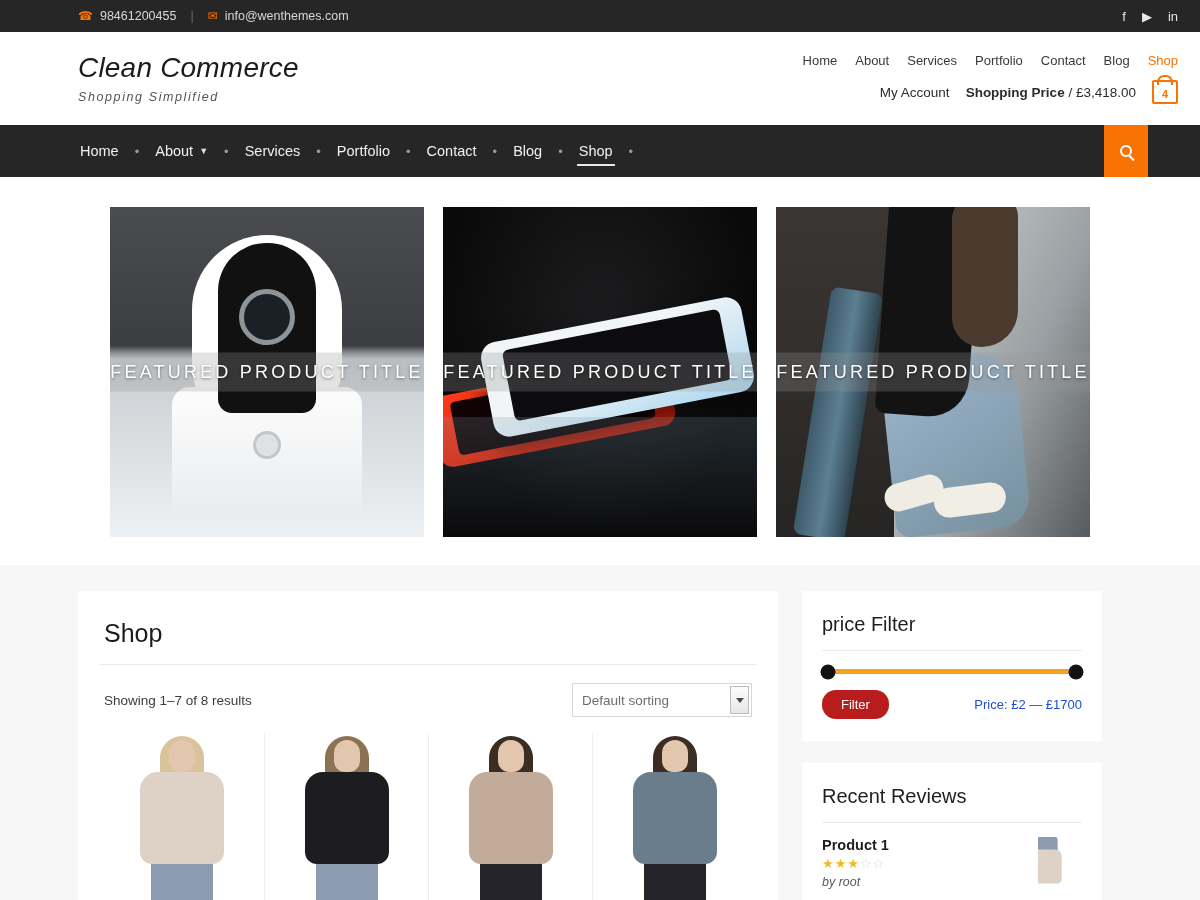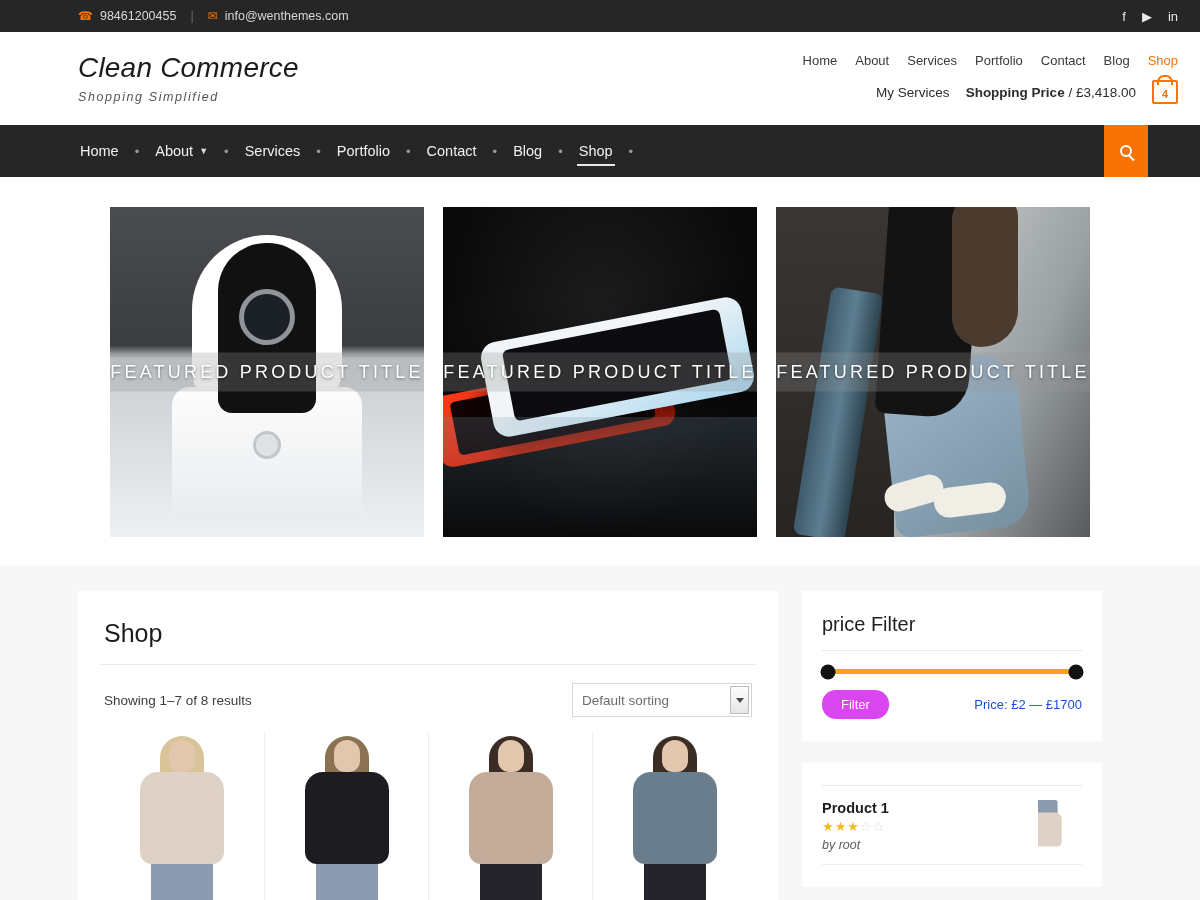--- a/index.html
+++ b/index.html
@@ -155,21 +155,21 @@
   .m-hair { position:absolute; left:50%; top:-2px; transform:translateX(-50%); width:44px; height:62px; border-radius:22px 22px 18px 18px; }
   .m-top { position:absolute; left:50%; top:34px; transform:translateX(-50%); width:84px; height:92px; border-radius:18px 18px 12px 12px; }
   .m-legs { position:absolute; left:50%; bottom:0; transform:translateX(-50%); width:62px; height:52px; background:#7c8ba0; border-radius:6px; }
 
   .side { width: 300px; display: flex; flex-direction: column; gap: 22px; }
   .widget { background: #fff; padding: 22px 20px; }
   .w-title { font-size: 20px; font-weight: 400; color: #1f1f1f; padding-bottom: 14px; }
   .slider-rail { height: 5px; background: #f5a21e; border-radius: 3px; position: relative; margin: 18px 6px 16px; }
   .knob { position: absolute; top: 50%; transform: translate(-50%,-50%); width: 15px; height: 15px; background: #111; border-radius: 50%; cursor: pointer; }
   .filter-row { display: flex; align-items: center; }
-  .filter-btn { background: #d946ef; color: #fff; border: none; border-radius: 14px; padding: 7px 19px; font-size: 13px; cursor: pointer; font-family: inherit; text-align: center; }
+  .filter-btn { background: #b91c1c; color: #fff; border: none; border-radius: 14px; padding: 7px 19px; font-size: 13px; cursor: pointer; font-family: inherit; text-align: center; }
   .price-range { margin-left: auto; font-size: 13px; color: #1d4ed8; }
 
   .review { display: flex; align-items: flex-start; gap: 10px; padding: 14px 0 12px; border-bottom: 1px solid #ededed; }
   .rv-main { flex: 1; }
   .rv-name { font-size: 14.5px; font-weight: bold; color: #1f1f1f; }
   .stars { font-size: 13px; letter-spacing: 1px; margin-top: 3px; }
   .star-on { color: #f5b920; }
   .star-off { color: #d9d9d9; }
   .rv-by { font-size: 12.5px; color: #5a5a5a; font-style: italic; margin-top: 4px; }
   .rv-thumb { width: 44px; height: 52px; overflow: hidden; position: relative; background:#fff; }
@@ -205,21 +205,21 @@
     <div class="topnav">
       <a href="#">Home</a>
       <a href="#">About</a>
       <a href="#">Services</a>
       <a href="#">Portfolio</a>
       <a href="#">Contact</a>
       <a href="#">Blog</a>
       <a href="#" class="active">Shop</a>
     </div>
     <div class="acct-row">
-      <span>My Services</span>
+      <span>My Account</span>
       <span>
         <b class="cart-strong">Shopping Price</b>
         <span>/</span>
         <span>£3,418.00</span>
       </span>
       <span class="cart-bag">
         <span class="cart-count">4</span>
       </span>
     </div>
   </div>
@@ -359,20 +359,21 @@
         <span class="knob" style="left:0%"></span>
         <span class="knob" style="left:100%"></span>
       </div>
       <div class="filter-row">
         <button class="filter-btn">Filter</button>
         <span class="price-range">Price: £2 — £1700</span>
       </div>
     </div>
 
     <div class="widget">
+      <div class="w-title">Recent Reviews</div>
       <div class="divider"></div>
       <div class="review">
         <div class="rv-main">
           <div class="rv-name">Product 1</div>
           <div class="stars"><span class="star-on">★★★</span><span class="star-off">☆☆</span></div>
           <div class="rv-by">by root</div>
         </div>
         <div class="rv-thumb">
           <div class="model" style="width:44px;height:52px;transform:scale(.37);transform-origin:top left;">
             <div class="m-hair" style="background:#d9c49a"></div>

